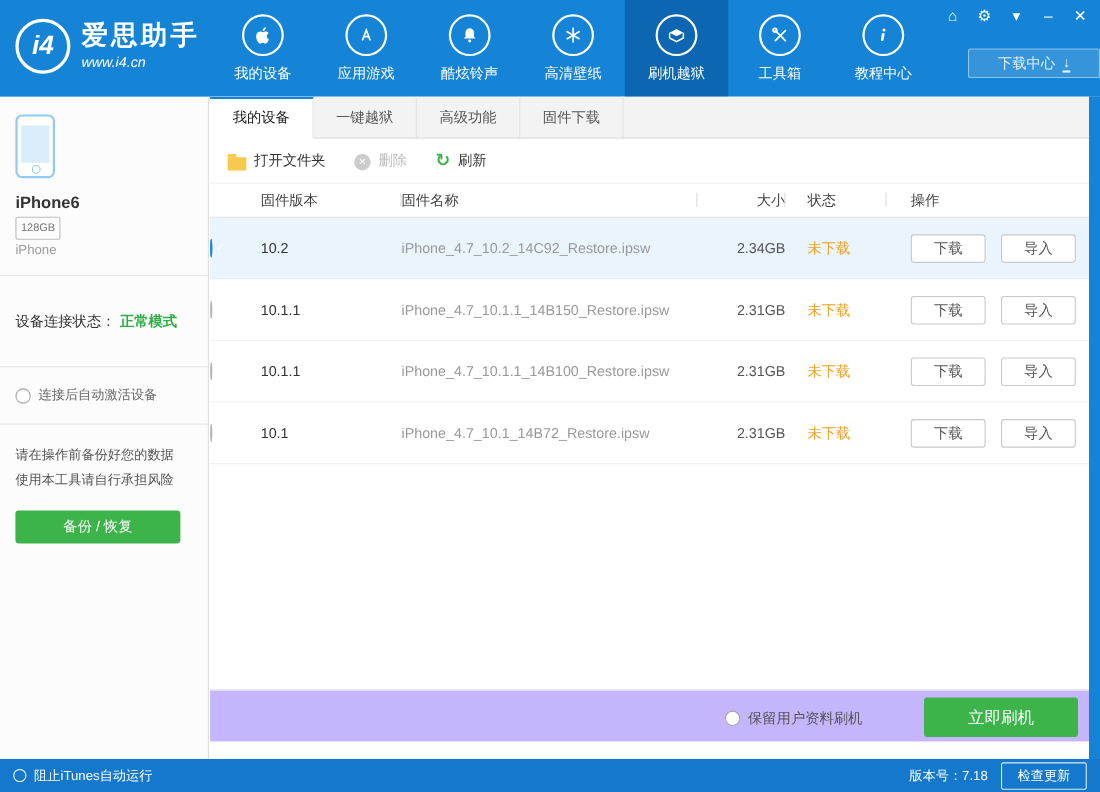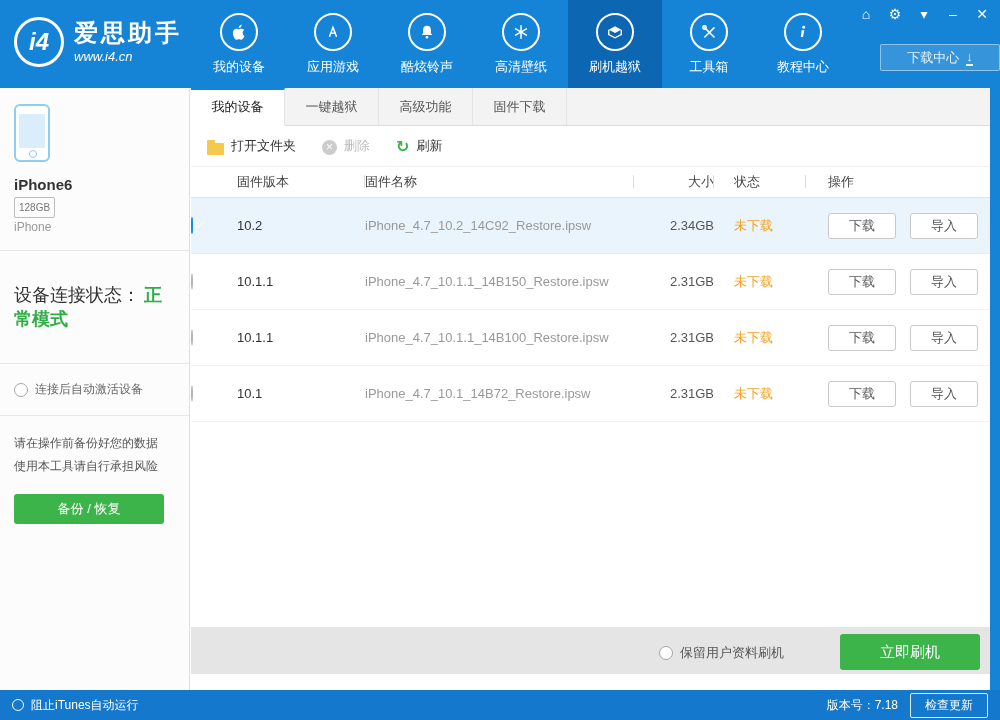--- a/index.html
+++ b/index.html
@@ -30,21 +30,21 @@
   .sidebar { position:absolute; left:0; top:88px; width:190px; bottom:30px; background:#fcfcfc; border-right:1px solid #e0e0e0; }
   .side-sec { border-bottom:1px solid #e7e7e7; }
   .device { display:flex; gap:12px; padding:16px 14px;flex-direction:column; }
   .device-icon { width:36px; height:58px; border:2px solid #8fcbf2; border-radius:6px; background:#fff; position:relative; flex:none; }
   .device-icon::before { content:""; position:absolute; left:3px; right:3px; top:8px; bottom:12px; background:#d9edfb; }
   .device-icon::after { content:""; position:absolute; left:50%; bottom:2px; width:6px; height:6px; margin-left:-3px; border:1px solid #8fcbf2; border-radius:50%; }
   .device-name { font-size:15px; font-weight:bold; color:#333; margin-top:2px; }
   .device-cap { display:inline-block; font-size:10px; color:#777; border:1px solid #bcbcbc; border-radius:2px; padding:4px 4px; margin:4px 0 2px; }
   .device-model { font-size:12px; color:#9a9a9a; }
 
-  .status-sec { padding:32px 14px; font-size:18px; color:#333; }
+  .status-sec { padding:32px 14px; font-size:13px; color:#333; }
   .status-green { color:#2fae46; font-weight:bold; margin-left:4px; }
 
   .auto-sec { padding:17px 14px; font-size:12px; color:#666; display:flex; align-items:center; gap:7px;font-family:Liberation Mono, monospace; }
   .radio { width:14px; height:14px; border:1px solid #a6a6a6; border-radius:50%; background:#fff; display:inline-block; flex:none; cursor:pointer; }
 
   .warn-sec { padding:16px 14px 20px; font-size:12px; color:#555; line-height:1.9; border-bottom:none; }
   .backup-btn { margin-top:16px; width:150px; height:30px; background:#3cb44a; color:#fff; border:none; border-radius:3px; font-size:13px; cursor:pointer; display:block; }
 
   
   .main { position:absolute; left:191px; top:88px; right:10px; bottom:30px; background:#fff; }
@@ -75,21 +75,21 @@
   .r-radio { width:16px; height:16px; border:1px solid #b3b3b3; border-radius:50%; margin:0 auto; background:#fff; position:relative; cursor:pointer; }
   .row.selected .r-radio { background:#1a8cdb; border-color:#1a8cdb; }
   .row.selected .r-radio::after { content:"✓"; position:absolute; left:0; top:0; width:16px; line-height:15px; text-align:center; color:#fff; font-size:10px; }
   .c-ver { color:#333; }
   .c-name { color:#999; }
   .c-size { color:#555; text-align:right; }
   .c-status { color:#f5a020; padding-left:20px; }
   .c-actions { padding-left:22px; display:flex; gap:14px; }
   .btn-sm { width:68px; height:26px; background:#fff; border:1px solid #c9c9c9; border-radius:3px; color:#555; font-size:13px; cursor:pointer; }
 
-  .flash-bar { position:absolute; left:0; right:0; bottom:16px; height:47px; border-top:1px solid #e7e7e7; background:#e5e5e5; }
+  .flash-bar { position:absolute; left:0; right:0; bottom:16px; height:47px; border-top:1px solid #e7e7e7; background:#c4b5fd; }
   .keep-data { position:absolute; left:468px; top:16px; display:flex; align-items:center; gap:7px; font-size:13px; color:#555; cursor:pointer; }
   .flash-now { position:absolute; right:10px; top:6px; width:140px; height:36px; background:#3cb44a; border:none; border-radius:3px; color:#fff; font-size:15px; cursor:pointer; }
 
   
   .footer { position:absolute; left:0; bottom:0; width:1000px; height:30px; background:#1478cc; display:flex; align-items:center; justify-content:space-between; color:#fff; font-size:12px; padding:0 12px; }
   .f-left { display:flex; align-items:center; gap:7px; cursor:pointer; }
   .radio-w { width:12px; height:12px; border:1px solid #fff; border-radius:50%; display:inline-block; }
   .f-right { display:flex; align-items:center; gap:12px; }
   .check-update { border:1px solid rgba(255,255,255,.85); background:transparent; color:#fff; font-size:12px; padding:3px 14px; border-radius:2px; cursor:pointer; }
 

